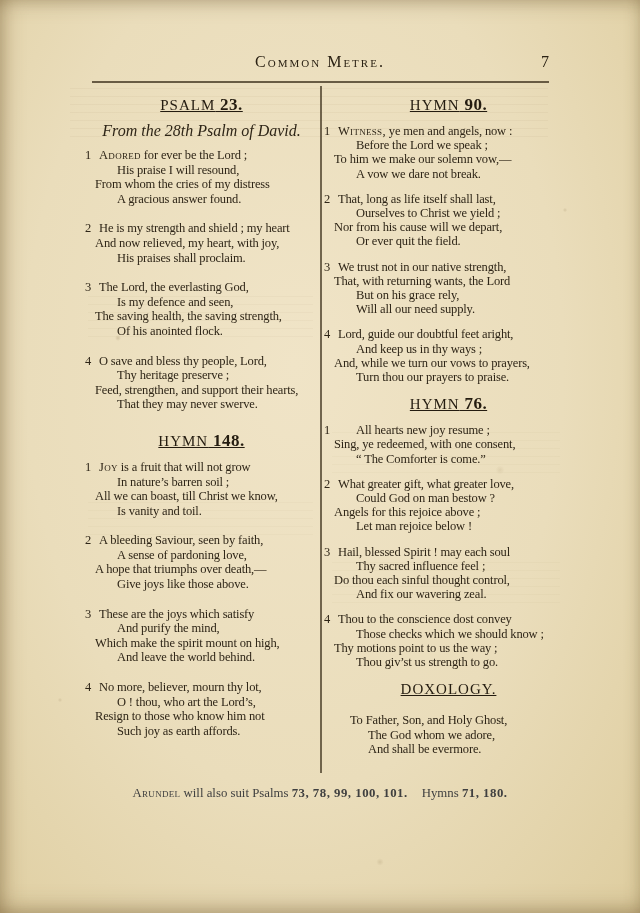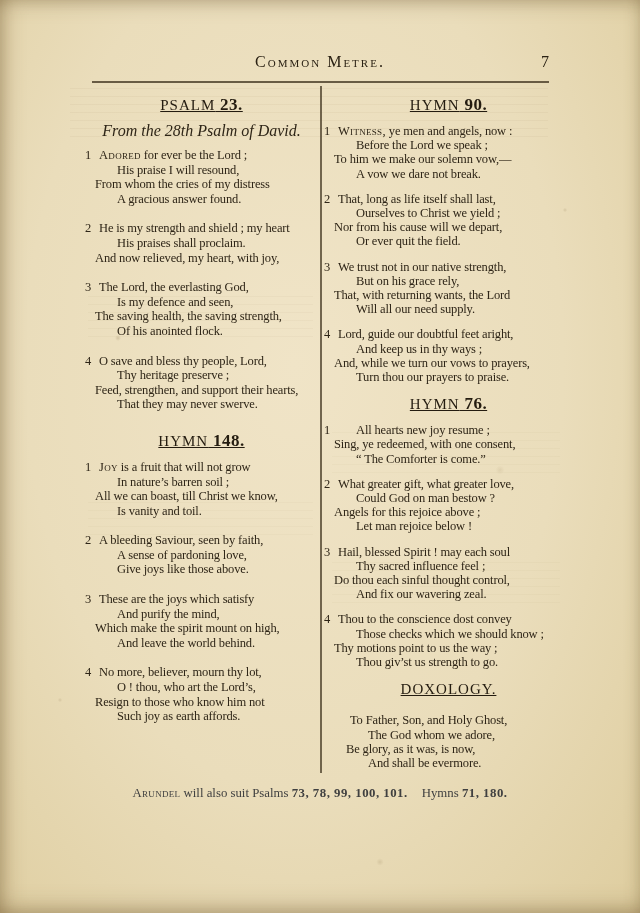--- a/index.html
+++ b/index.html
@@ -101,22 +101,22 @@
       <div class="verse">
         <span class="vnum">1</span>
         <div class="vline"><span class="sc">Adored</span> for ever be the Lord ;</div>
         <div class="vline ind">His praise I will resound,</div>
         <div class="vline outdent">From whom the cries of my distress</div>
         <div class="vline ind">A gracious answer found.</div>
       </div>
       <div class="verse">
         <span class="vnum">2</span>
         <div class="vline">He is my strength and shield ; my heart</div>
+        <div class="vline outdent">And now relieved, my heart, with joy,</div>
         <div class="vline ind">His praises shall proclaim.</div>
-        <div class="vline outdent">And now relieved, my heart, with joy,</div>
       </div>
       <div class="verse">
         <span class="vnum">3</span>
         <div class="vline">The Lord, the everlasting God,</div>
         <div class="vline ind">Is my defence and seen,</div>
         <div class="vline outdent">The saving health, the saving strength,</div>
         <div class="vline ind">Of his anointed flock.</div>
       </div>
       <div class="verse">
         <span class="vnum">4</span>
@@ -132,20 +132,21 @@
         <span class="vnum">1</span>
         <div class="vline"><span class="sc">Joy</span> is a fruit that will not grow</div>
         <div class="vline ind">In nature’s barren soil ;</div>
         <div class="vline outdent">All we can boast, till Christ we know,</div>
         <div class="vline ind">Is vanity and toil.</div>
       </div>
       <div class="verse">
         <span class="vnum">2</span>
         <div class="vline">A bleeding Saviour, seen by faith,</div>
         <div class="vline ind">A sense of pardoning love,</div>
+        <div class="vline outdent">A hope that triumphs over death,—</div>
         <div class="vline ind">Give joys like those above.</div>
       </div>
       <div class="verse">
         <span class="vnum">3</span>
         <div class="vline">These are the joys which satisfy</div>
         <div class="vline ind">And purify the mind,</div>
         <div class="vline outdent">Which make the spirit mount on high,</div>
         <div class="vline ind">And leave the world behind.</div>
       </div>
       <div class="verse">
@@ -170,22 +171,22 @@
       <div class="verse">
         <span class="vnum">2</span>
         <div class="vline">That, long as life itself shall last,</div>
         <div class="vline ind">Ourselves to Christ we yield ;</div>
         <div class="vline outdent">Nor from his cause will we depart,</div>
         <div class="vline ind">Or ever quit the field.</div>
       </div>
       <div class="verse">
         <span class="vnum">3</span>
         <div class="vline">We trust not in our native strength,</div>
+        <div class="vline outdent">That, with returning wants, the Lord</div>
         <div class="vline ind">But on his grace rely,</div>
-        <div class="vline outdent">That, with returning wants, the Lord</div>
         <div class="vline ind">Will all our need supply.</div>
       </div>
       <div class="verse">
         <span class="vnum">4</span>
         <div class="vline">Lord, guide our doubtful feet aright,</div>
         <div class="vline ind">And keep us in thy ways ;</div>
         <div class="vline outdent">And, while we turn our vows to prayers,</div>
         <div class="vline ind">Turn thou our prayers to praise.</div>
       </div>
     </div>
@@ -217,19 +218,18 @@
         <div class="vline ind">Those checks which we should know ;</div>
         <div class="vline outdent">Thy motions point to us the way ;</div>
         <div class="vline ind">Thou giv’st us strength to go.</div>
       </div>
     </div>
     <div class="section">
       <div class="sec-head"><span class="sec-label">DOXOLOGY.</span></div>
       <div class="verse no-num shift">
         <div class="vline">To Father, Son, and Holy Ghost,</div>
         <div class="vline ind">The God whom we adore,</div>
-        <div class="vline outdent">Be glory, as it was, is now,</div>
         <div class="vline ind">And shall  be evermore.</div>
       </div>
     </div>
   </div>
 
 <div class="footer-line" id="footer"><span class="sc">Arundel</span><span> will also suit Psalms </span><span class="b">73, 78, 99, 100, 101.</span><span class="sp"></span><span>Hymns </span><span class="b">71, 180.</span></div>
 
 </body></html>

